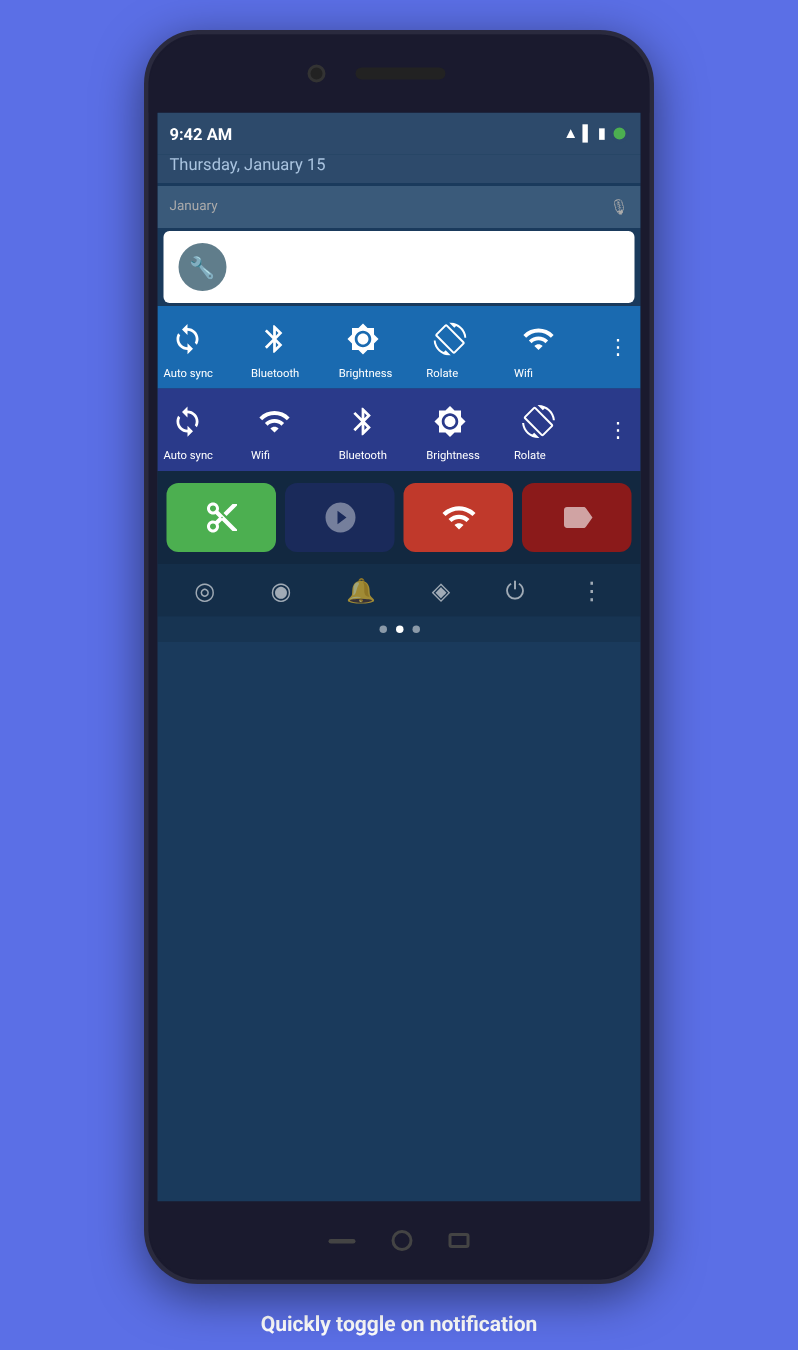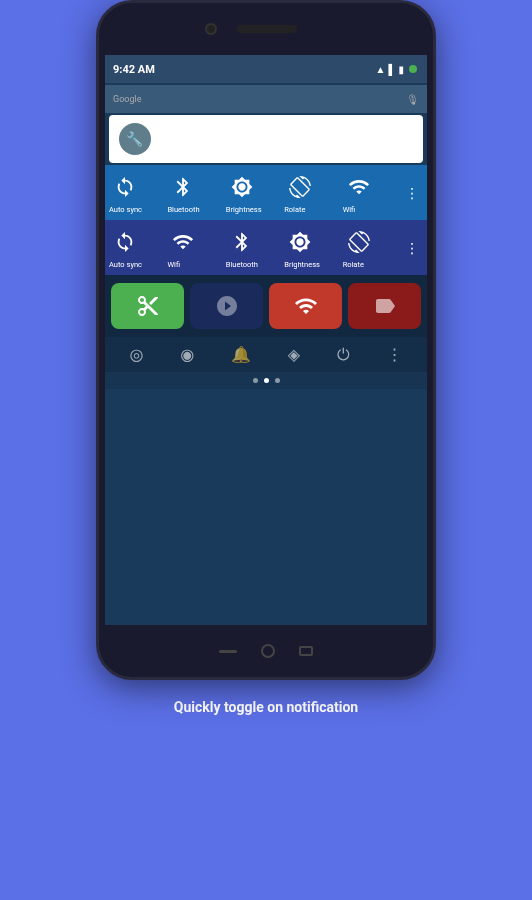--- a/index.html
+++ b/index.html
@@ -10,21 +10,22 @@
       font-family: 'Roboto', Arial, sans-serif;
       display: flex;
       flex-direction: column;
       align-items: center;
       overflow: hidden;
     }
 
     .phone-wrapper {
       position: relative;
       width: 340px;
-      height: 680px;
+      height: 836px;
+      margin-top: 20px;
     }
 
     .phone-body {
       position: absolute;
       inset: 0;
       background: #1a1a2e;
       border-radius: 36px;
       border: 3px solid #2a2a3e;
       overflow: hidden;
       box-shadow: 0 8px 32px rgba(0,0,0,0.5);
@@ -326,23 +327,26 @@
           <span class="status-icon">▲</span>
 
           <span class="status-icon">▌</span>
 
           <span class="status-icon">▮</span>
 
           <div class="status-circle"></div>
         </div>
       </div>
 
+      <div class="date-bar">
+        <div class="date-text">Thursday, January 15</div>
+      </div>
 
       <div class="search-bar">
-        <span class="search-text">Google</span>
+        <span class="search-text">January</span>
         <span class="search-mic">🎙</span>
       </div>
 
       <div class="usb-notification">
         <div class="usb-icon-circle">
           <span class="usb-icon">🔧</span>
         </div>
       </div>
 
       <div class="toggle-row row1">

